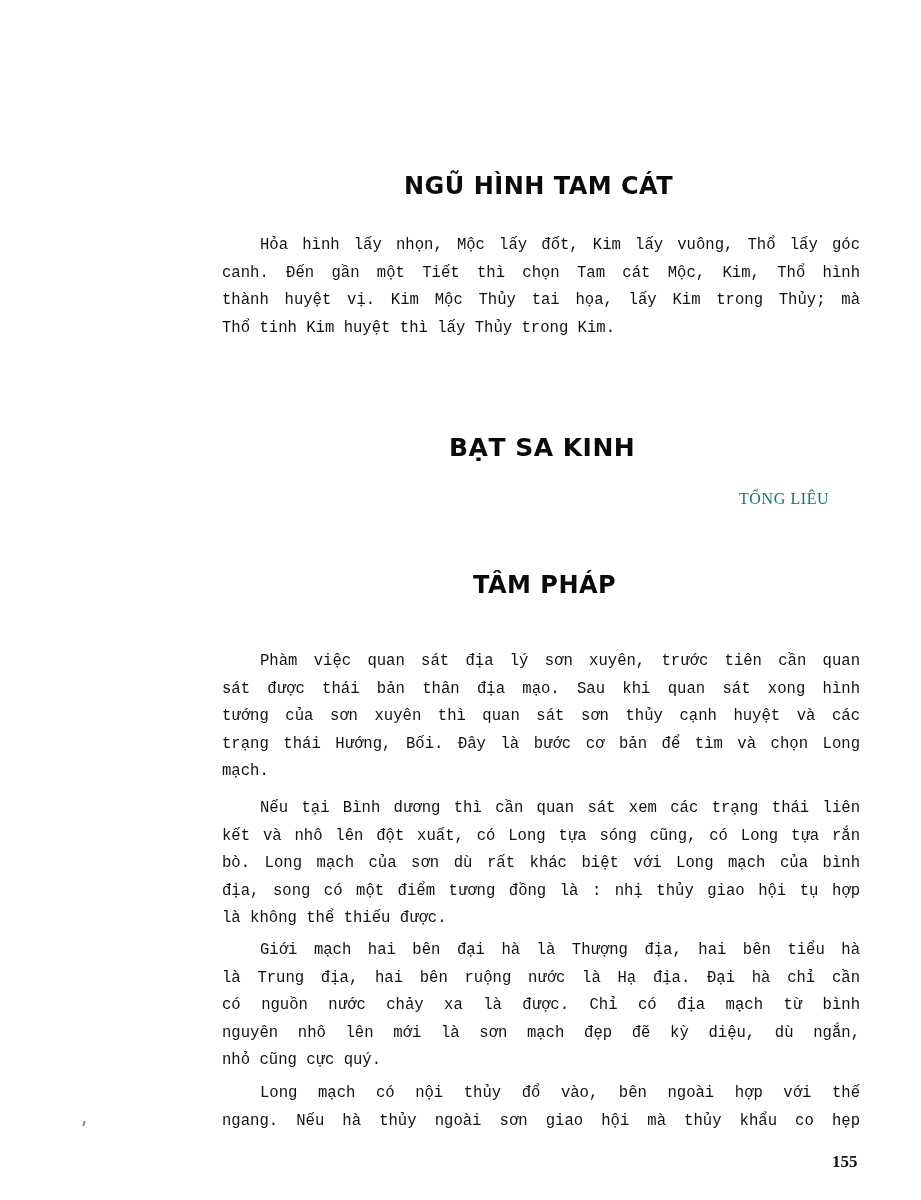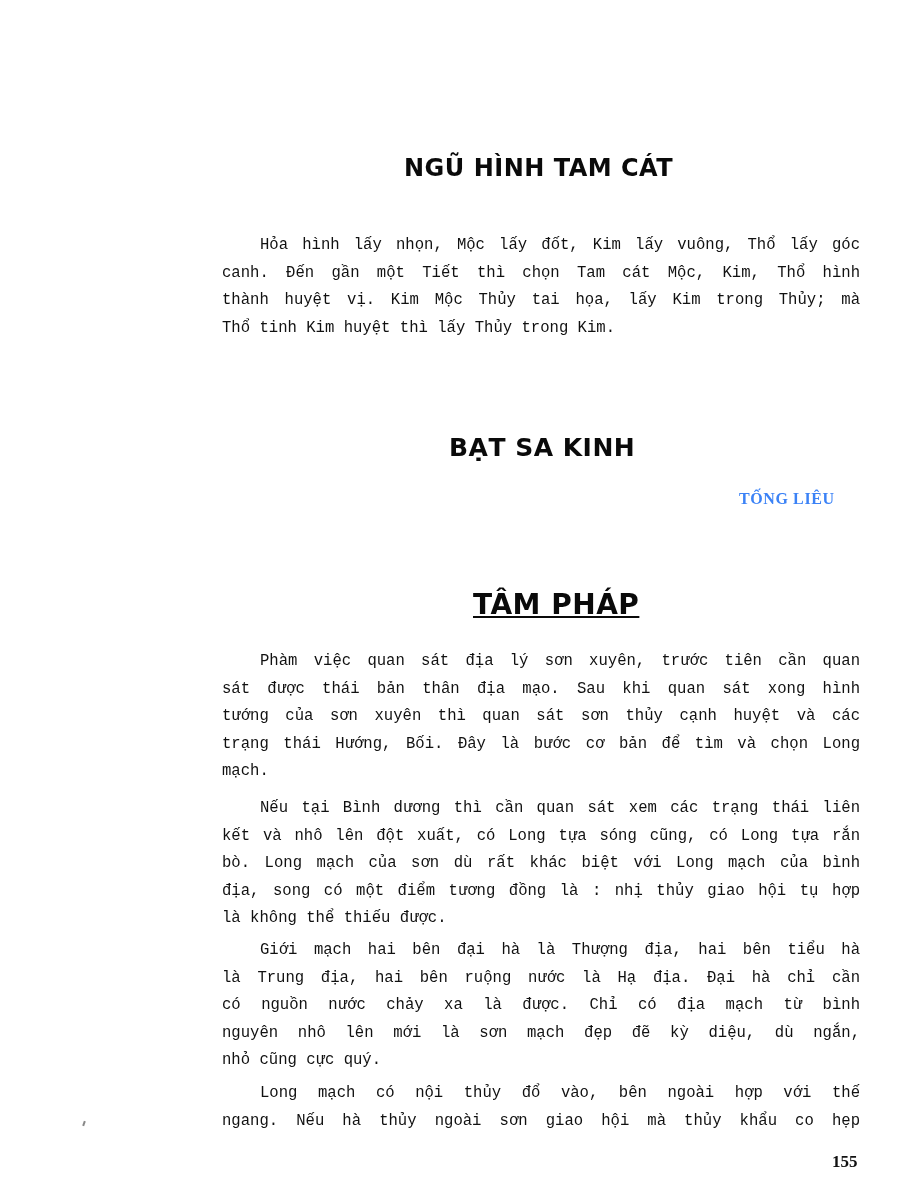--- a/index.html
+++ b/index.html
@@ -20,31 +20,31 @@
       width: 921px; height: 1200px;
     }
     .heading {
       position: absolute;
       font-family: "DejaVu Sans", sans-serif;
       font-weight: bold;
       color: #0a0a0a;
       white-space: nowrap;
       letter-spacing: 0.5px;
     }
-    .h1 { left: 404px; top: 154px; font-size: 24px; }
+    .h1 { left: 404px; top: 172px; font-size: 24px; }
     .h2 { left: 449px; top: 433px; font-size: 25px; }
-    .h3 { left: 473px; top: 588px; font-size: 28px; text-decoration: underline; }
+    .h3 { left: 473px; top: 571px; font-size: 24px; }
     .author {
       position: absolute;
       left: 739px; top: 490px;
       font-family: "Liberation Serif", serif;
-      font-weight: bold;
+      font-weight: normal;
       font-size: 16px;
       letter-spacing: 0.6px;
-      color: #3b82f6;
+      color: #0f766e;
       white-space: nowrap;
     }
     .para {
       position: absolute;
       left: 222px;
       width: 638px;
       font-family: Liberation Mono, monospace;
       font-size: 15.6px;
       line-height: 27.5px;
       color: #111;

